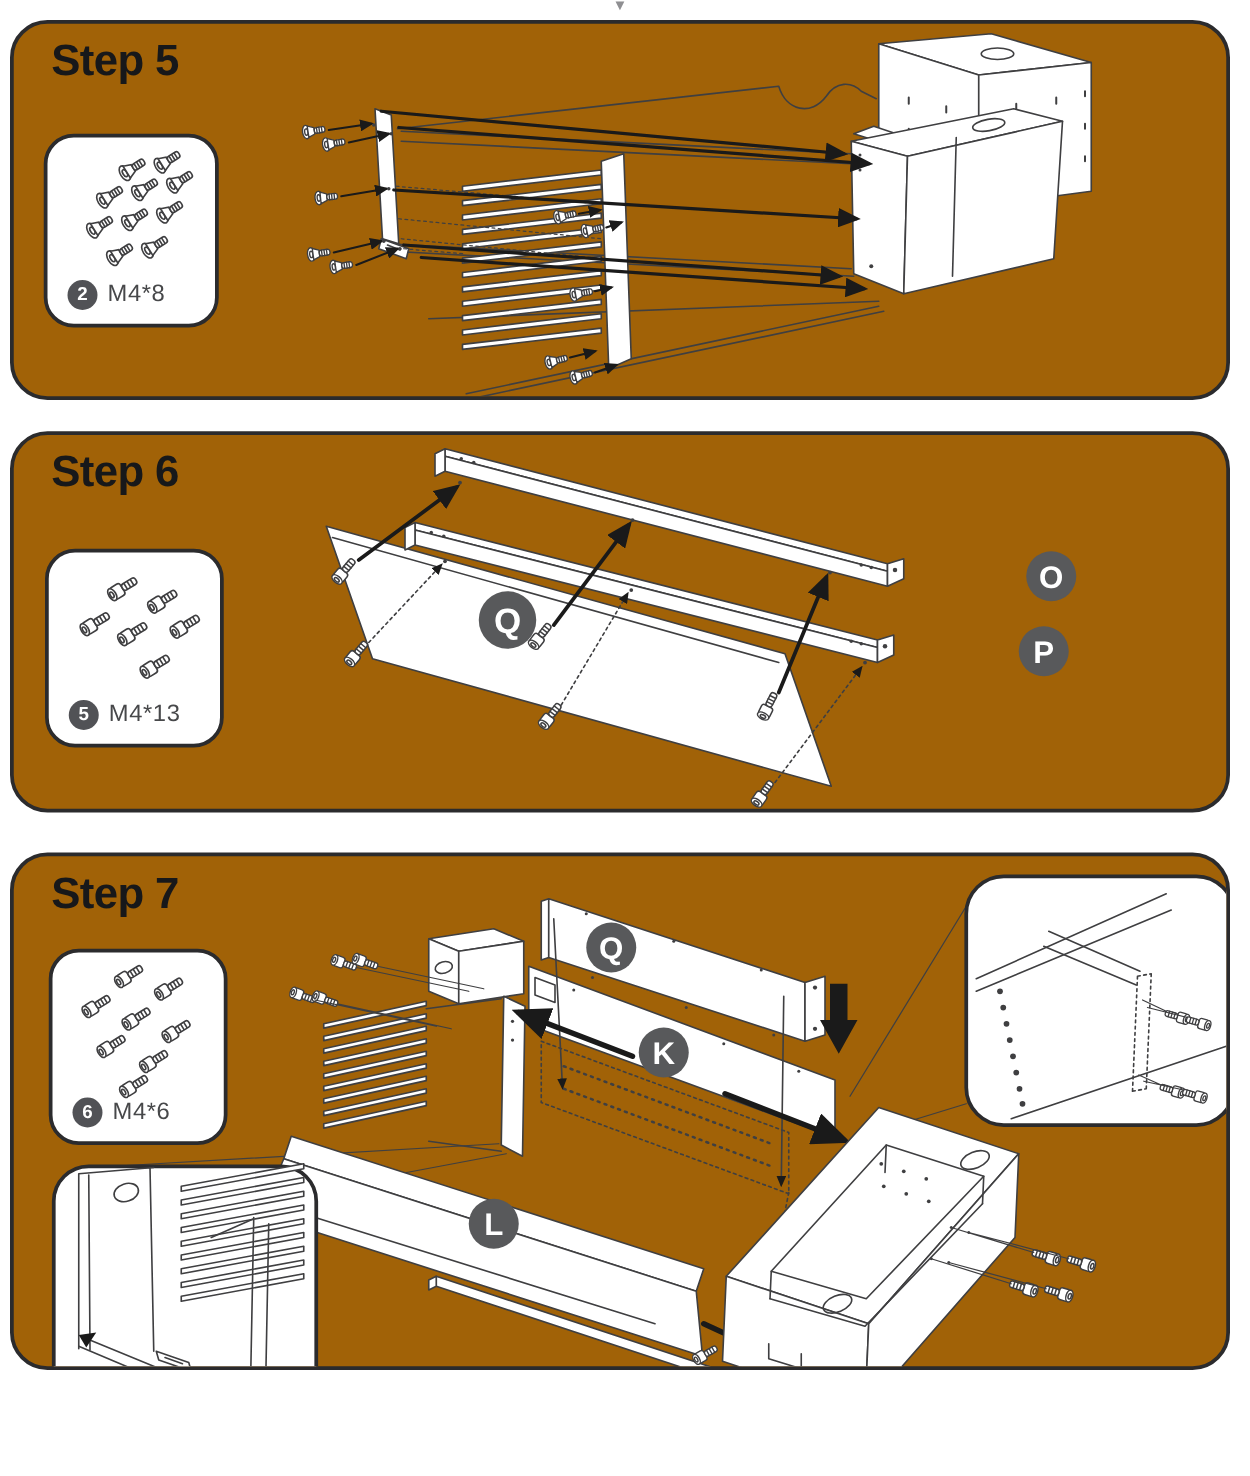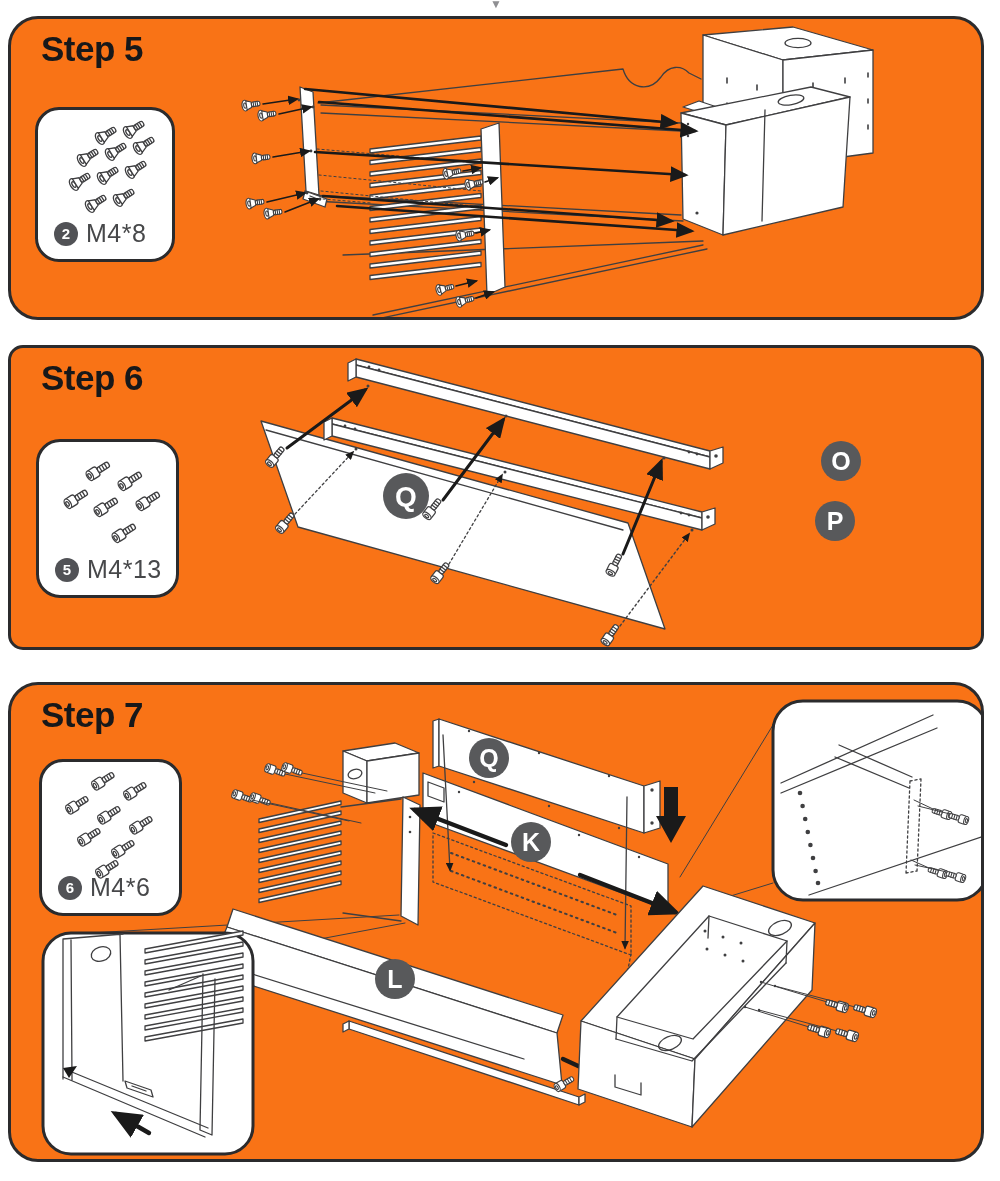--- a/index.html
+++ b/index.html
@@ -1,34 +1,34 @@
 <!DOCTYPE html>
 <html><head>
 <meta charset="utf-8">
 <style>
   html,body{margin:0;padding:0;background:#fff;}
   .page{position:relative;width:1000px;height:1181px;background:#ffffff;overflow:hidden;
         font-family:"Liberation Sans",sans-serif;}
   .scroll-hint{position:absolute;left:490px;top:-3px;color:#8f8f92;font-size:12px;}
   .panel{position:absolute;left:8px;width:976px;border:3.5px solid #2b2b2d;border-radius:30px;
-         background:#f97316;box-sizing:border-box;overflow:hidden;}
+         background:#a16207;box-sizing:border-box;overflow:hidden;}
   .panel.p5{top:16px;height:304px;}
-  .panel.p6{top:345px;height:305px;border-radius:15px;}
-  .panel.p7{top:682px;height:480px;}
+  .panel.p6{top:345px;height:305px;}
+  .panel.p7{top:682px;height:414px;}
   .step-title{position:absolute;left:30px;top:10px;margin:0;font-size:35px;font-weight:800;
               letter-spacing:-0.5px;color:#17181a;}
   .hwbox{position:absolute;border:3px solid #2b2b2d;border-radius:24px;background:#fff;}
   .p5 .hwbox{left:24px;top:88px;width:134px;height:149px;}
   .p6 .hwbox{left:25px;top:91px;width:137px;height:153px;}
   .p7 .hwbox{left:28px;top:74px;width:137px;height:151px;}
   .hwsvg{position:absolute;left:0;top:0;}
   .hwrow{position:absolute;left:16px;bottom:11px;display:flex;align-items:center;gap:8px;}
   .badge{display:inline-block;width:24px;height:24px;border-radius:50%;background:#515256;
          color:#fff;font-size:15px;font-weight:bold;text-align:center;line-height:24px;}
-  .hwlabel{font-size:25px;color:#47484a;font-weight:500;letter-spacing:0.5px;}
+  .hwlabel{font-size:19px;color:#47484a;font-weight:500;letter-spacing:0.5px;}
   svg.scene{position:absolute;}
   .s{stroke:#3f3f41;fill:none;stroke-width:1.3;stroke-linecap:round;stroke-linejoin:round;}
   .w{stroke:#3f3f41;fill:#ffffff;stroke-width:1.3;stroke-linejoin:round;}
   .dash{stroke-dasharray:2.2,2.8;}
   .dotln{stroke-dasharray:1.6,4.2;stroke-width:2;}
   .dot{fill:#3f3f41;stroke:none;}
   .thin{stroke-width:1;}
   .thick{stroke:#1a1a1a;stroke-width:2.6;fill:none;}
   .medthick{stroke:#1a1a1a;stroke-width:3;fill:none;}
   .xthick{stroke:#1a1a1a;stroke-width:4.4;fill:none;}

